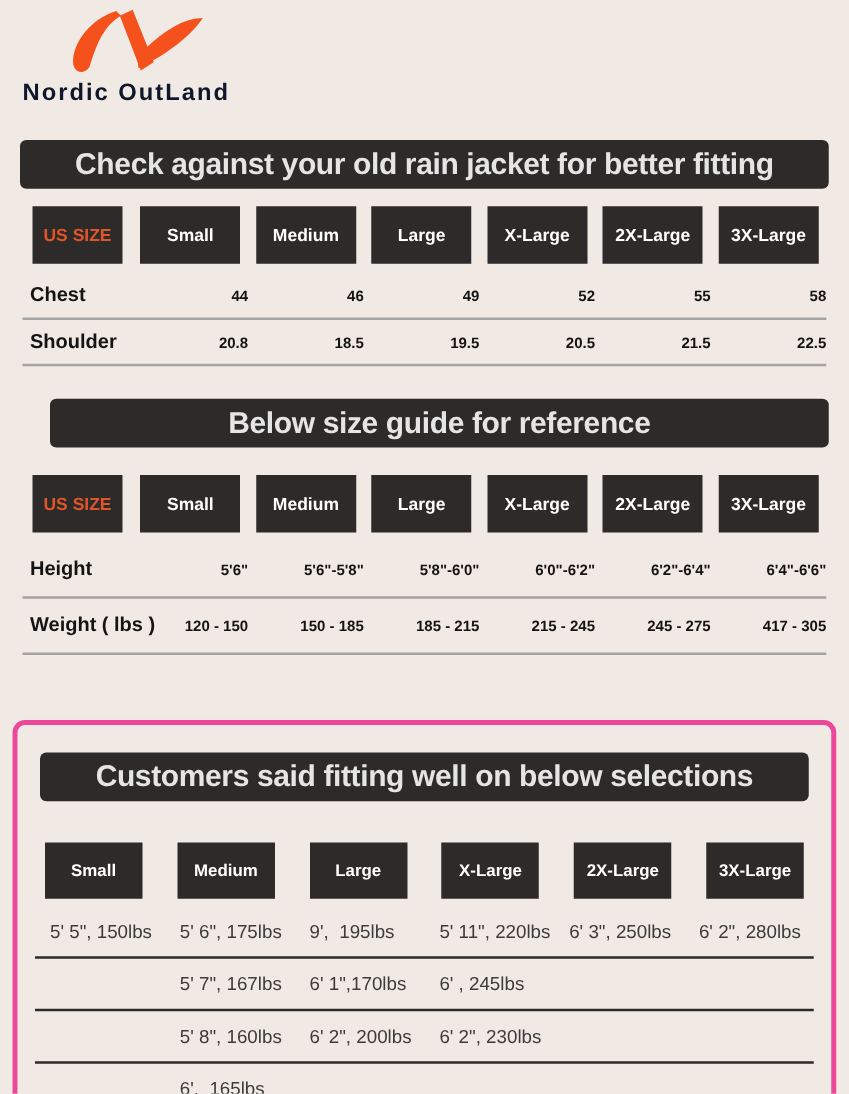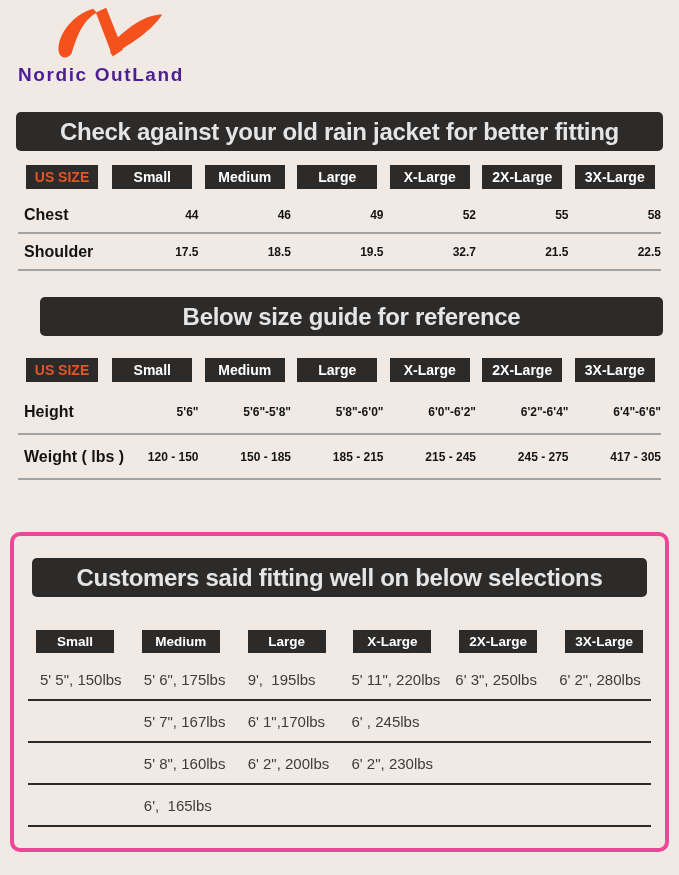--- a/index.html
+++ b/index.html
@@ -7,38 +7,38 @@
   body {
     background:#f1eae4;
     font-family:"Liberation Sans", sans-serif;
     overflow:hidden;
     color:#141414;
   }
   
   .logo-area { padding:6px 0 0 18px; height:96px; }
   .logo-mark { display:block; margin-left:34px; width:112px; height:56px; }
   .brand-name {
-    font-size:19px; font-weight:700; letter-spacing:1.6px; color:#4c1d95; margin-top:2px;
+    font-size:19px; font-weight:700; letter-spacing:1.6px; color:#0f172a; margin-top:2px;
   }
   
   .banner {
     margin:0 16px; height:39px; background:#2d2b2a; border-radius:5px;
     color:#e5e5e5; display:flex; align-items:center; justify-content:center;
     font-weight:700; font-size:24px; letter-spacing:-0.3px; white-space:nowrap;
   }
   .banner-1 { margin-top:16px; }
   .banner-2 { margin-top:26px;margin-left:40px; }
   
   .grid7 { display:grid; grid-template-columns:88px repeat(6,1fr); align-items:center; }
   .size-row { margin:14px 18px 0; }
   .size-row-2 { margin-top:22px; }
   .badge-cell { text-align:center; }
   .badge {
     display:inline-block; background:#2d2b2a; color:#ffffff; font-weight:700;
-    font-size:14px; padding:4px 0; width:80px; text-align:center; white-space:nowrap;
+    font-size:14px; padding:15px 0; width:80px; text-align:center; white-space:nowrap;
   }
   .us-size { color:#e25529; width:72px; }
   
   .data-row { margin:0 18px; height:37px; border-bottom:2px solid #a3a3a3; }
   .data-row.first { margin-top:8px; }
   .data-row.tall { height:45px; }
   .row-label { font-weight:700; font-size:16px; color:#141414; padding-left:6px; white-space:nowrap; }
   .cell { text-align:right; font-weight:700; font-size:12px; color:#141414; white-space:nowrap; }
   
   .customers-box {
@@ -85,24 +85,24 @@
     <div class="cell">44</div>
     <div class="cell">46</div>
     <div class="cell">49</div>
     <div class="cell">52</div>
     <div class="cell">55</div>
     <div class="cell">58</div>
   </div>
 
   <div class="grid7 data-row">
     <div class="row-label">Shoulder</div>
-    <div class="cell">17.5</div>
+    <div class="cell">20.8</div>
     <div class="cell">18.5</div>
     <div class="cell">19.5</div>
-    <div class="cell">32.7</div>
+    <div class="cell">20.5</div>
     <div class="cell">21.5</div>
     <div class="cell">22.5</div>
   </div>
 </section>
 
 <section>
   <div class="banner banner-2">Below size guide for reference</div>
 
   <div class="grid7 size-row size-row-2">
     <div class="badge-cell"><span class="badge us-size">US SIZE</span></div>

